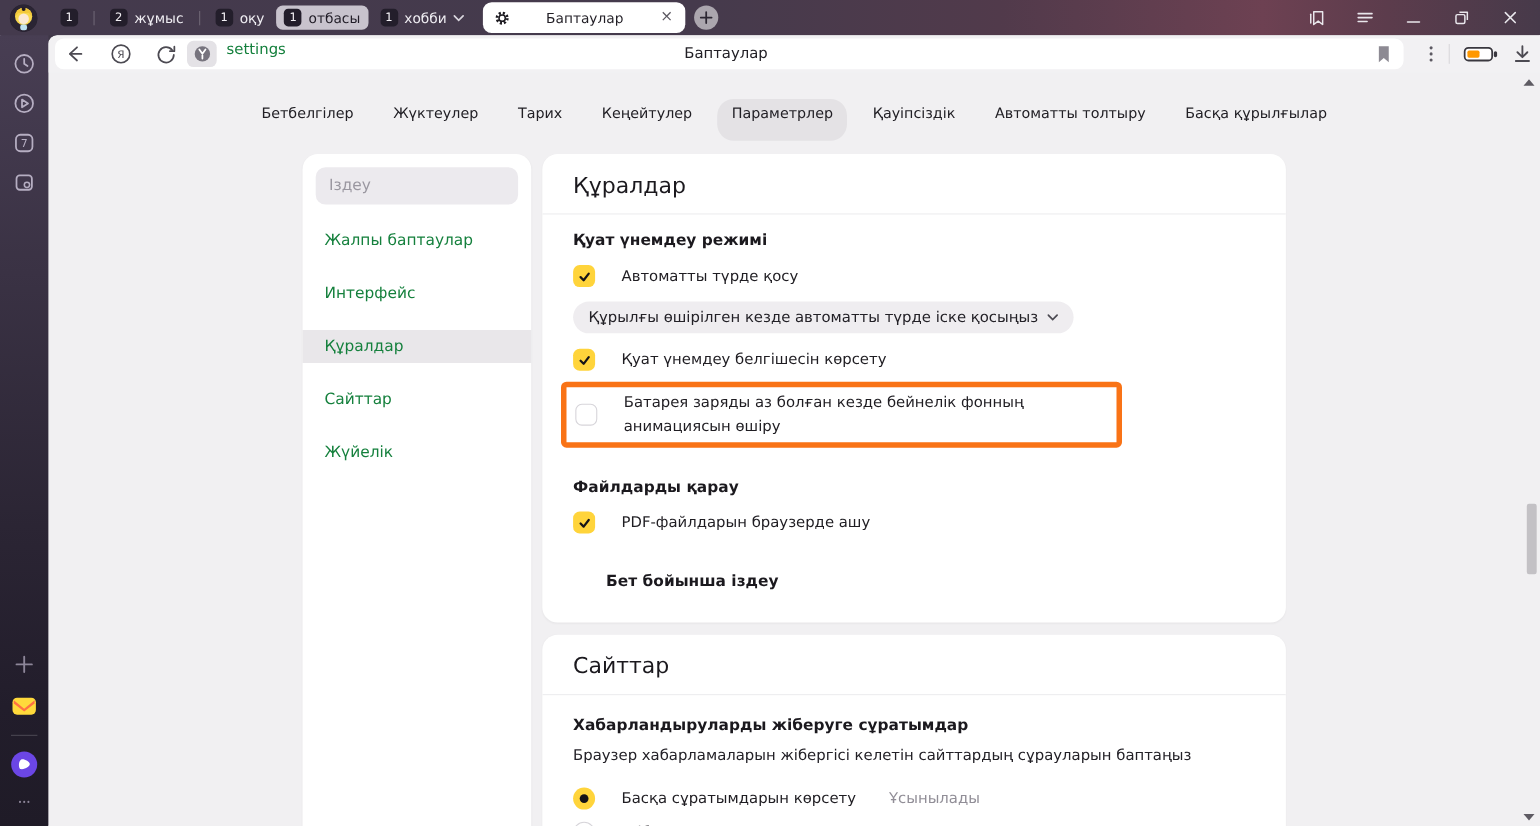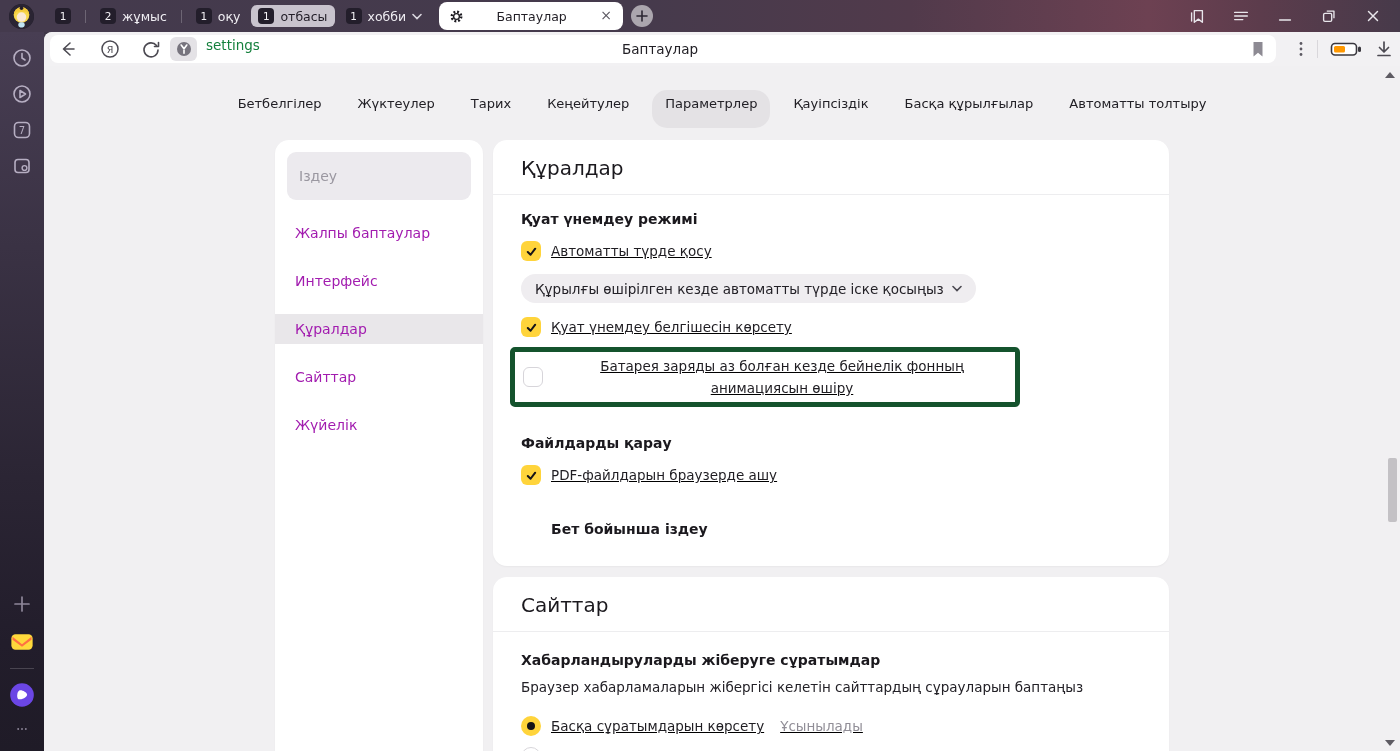--- a/index.html
+++ b/index.html
@@ -70,49 +70,49 @@
 
   
   .nav-row { display:flex; justify-content:center; gap:10px; padding-top:24px; height:62px; }
   .nav-tab { font-size:13px; color:#222026; padding:6px 13px; border-radius:15px; white-space:nowrap; cursor:pointer; }
   .nav-tab.selected { background:#e4e2e5; }
 
   
   .card { position:absolute; background:#fff; border-radius:14px; box-shadow:0 1px 2px rgba(0,0,0,.04); }
   .side-card { left:231px; top:108px; width:208px; height:660px; padding-top:10px; }
   .search-box {
-    margin:2px 12px 16px 12px; height:48px; background:#eceaee; border-radius:9px;
+    margin:2px 12px 16px 12px; height:34px; background:#eceaee; border-radius:9px;
     display:flex; align-items:center; padding:0 12px;
   }
   .search-box span { color:#9a97a0; font-size:14px; }
-  .side-item { padding:7px 20px; font-size:14px; color:#a21caf; cursor:pointer;margin-top:18px; }
+  .side-item { padding:7px 20px; font-size:14px; color:#15803d; cursor:pointer;margin-top:18px; }
   .side-item.selected { background:#e9e7ea; }
 
   .tools-card { left:449px; top:108px; width:676px; height:426px; overflow:hidden; }
   .sites-card { left:449px; top:545px; width:676px; height:240px; overflow:hidden; }
   .card-header { padding:16px 28px 14px 28px; font-size:20px; font-weight:500; color:#1b191e; border-bottom:1px solid #ededef; }
   .card-body { padding:16px 28px 0 28px; }
   .sec-title { font-size:14px; font-weight:700; color:#1b191e; margin-bottom:13px; }
-  .cb-row { display:flex; align-items:center; gap:10px; margin-bottom:9px;text-decoration:underline; }
+  .cb-row { display:flex; align-items:center; gap:24px; margin-bottom:9px; }
   .cb-label { font-size:13.5px; color:#1f1d22; line-height:22px; }
   .checkbox { width:20px; height:20px; border-radius:6px; flex:none; display:flex; align-items:center; justify-content:center; }
   .checkbox.checked { background:#ffd43b; }
   .checkbox.unchecked { background:#fff; border:1.5px solid #d7d5da; }
   .radio { width:20px; height:20px; border-radius:50%; flex:none; display:flex; align-items:center; justify-content:center; }
   .radio.checked { background:#ffd43b; }
   .radio.checked .dot { width:8px; height:8px; border-radius:50%; background:#141217; }
   .radio.unchecked { background:#fff; border:1.5px solid #d7d5da; }
   .dropdown {
     display:inline-flex; align-items:center; gap:8px; height:29px; background:#efedf0;
     border-radius:15px; padding:0 14px; margin:3px 0 13px 0; cursor:pointer;
   }
   .dropdown span { font-size:13.5px; color:#232127; white-space:nowrap; }
   .hl-box {
     width:510px; margin-left:-11px; margin-top:3px; margin-bottom:6px;
-    border:5px solid #14532d; border-radius:5px; background:#fff; padding:3px 4px 3px 8px;text-align:center;
+    border:5px solid #f97316; border-radius:5px; background:#fff; padding:3px 4px 3px 8px;
   }
   .hl-box .cb-row { margin-bottom:0; }
   .gap-lg { height:22px; }
   .indent { margin-left:30px; }
   .desc { font-size:13.5px; color:#232127; margin:-2px 0 20px 0; }
   .badge-grey { font-size:13.5px; color:#918e97; margin-left:6px; }
 
   
   .sb-arrow-up, .sb-arrow-dn { position:absolute; right:5px; width:0; height:0; border-left:5px solid transparent; border-right:5px solid transparent; }
   .sb-arrow-up { top:40px; border-bottom:6px solid #5e5b63; }
@@ -279,22 +279,22 @@
     </svg>
   </div>
 
   <div class="nav-row">
     <div class="nav-tab">Бетбелгілер</div>
     <div class="nav-tab">Жүктеулер</div>
     <div class="nav-tab">Тарих</div>
     <div class="nav-tab">Кеңейтулер</div>
     <div class="nav-tab selected">Параметрлер</div>
     <div class="nav-tab">Қауіпсіздік</div>
+    <div class="nav-tab">Автоматты толтыру</div>
     <div class="nav-tab">Басқа құрылғылар</div>
-    <div class="nav-tab">Автоматты толтыру</div>
   </div>
 
   <div class="card side-card">
     <div class="search-box">
       <span>Іздеу</span>
     </div>
     <div class="side-item">Жалпы баптаулар</div>
     <div class="side-item">Интерфейс</div>
     <div class="side-item selected">Құралдар</div>
     <div class="side-item">Сайттар</div>

